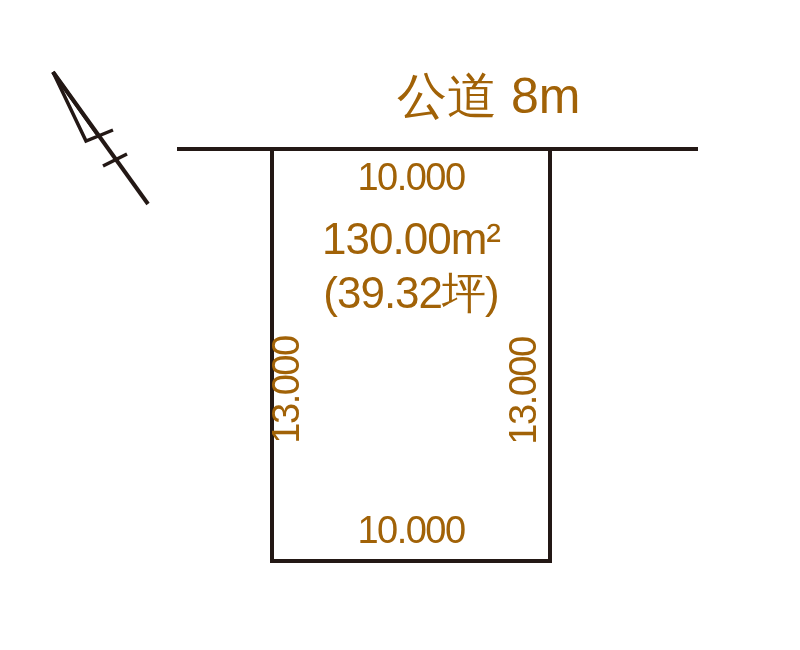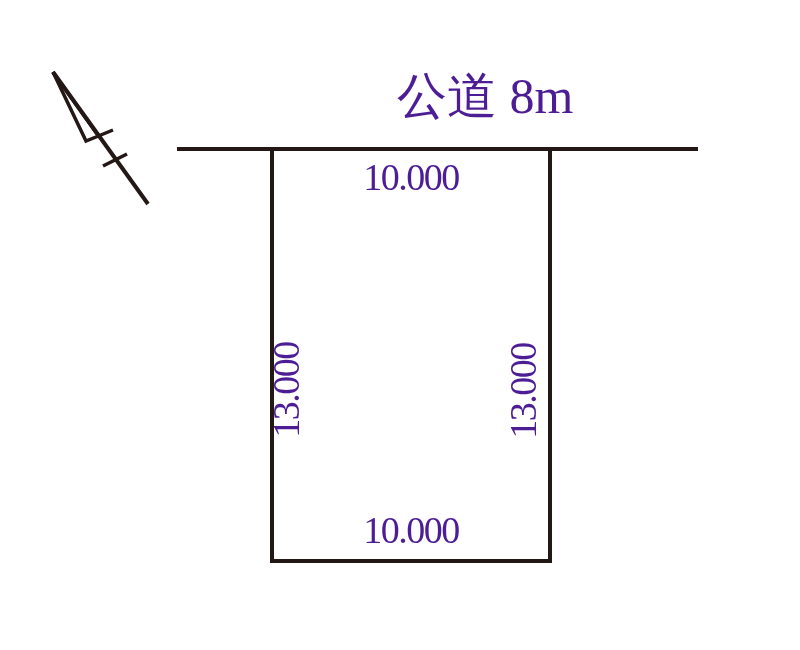--- a/index.html
+++ b/index.html
@@ -6,22 +6,22 @@
     margin: 0;
     padding: 0;
     background: #ffffff;
   }
   .canvas {
     position: relative;
     width: 800px;
     height: 650px;
     background: #ffffff;
     overflow: hidden;
-    font-family: Liberation Serif, serif;
-    color: #4c1d95;
+    font-family: Liberation Sans, sans-serif;
+    color: #a16207;
   }
   .abs { position: absolute; }
 
   .north-arrow {
     left: 40px;
     top: 58px;
     width: 120px;
     height: 160px;
   }
 
@@ -107,20 +107,24 @@
   </svg>
 
   <div class="abs road-label">公道 8m</div>
 
   <div class="abs road-line"></div>
 
   <div class="abs plot-rect"></div>
 
   <div class="abs dim dim-top">10.000</div>
 
+  <div class="abs area-block">
+    <div>130.00m²</div>
+    <div>(39.32坪)</div>
+  </div>
 
   <div class="abs dim dim-side dim-left">13.000</div>
 
   <div class="abs dim dim-side dim-right">13.000</div>
 
   <div class="abs dim dim-bottom">10.000</div>
 
 </div>
 
 </body></html>

